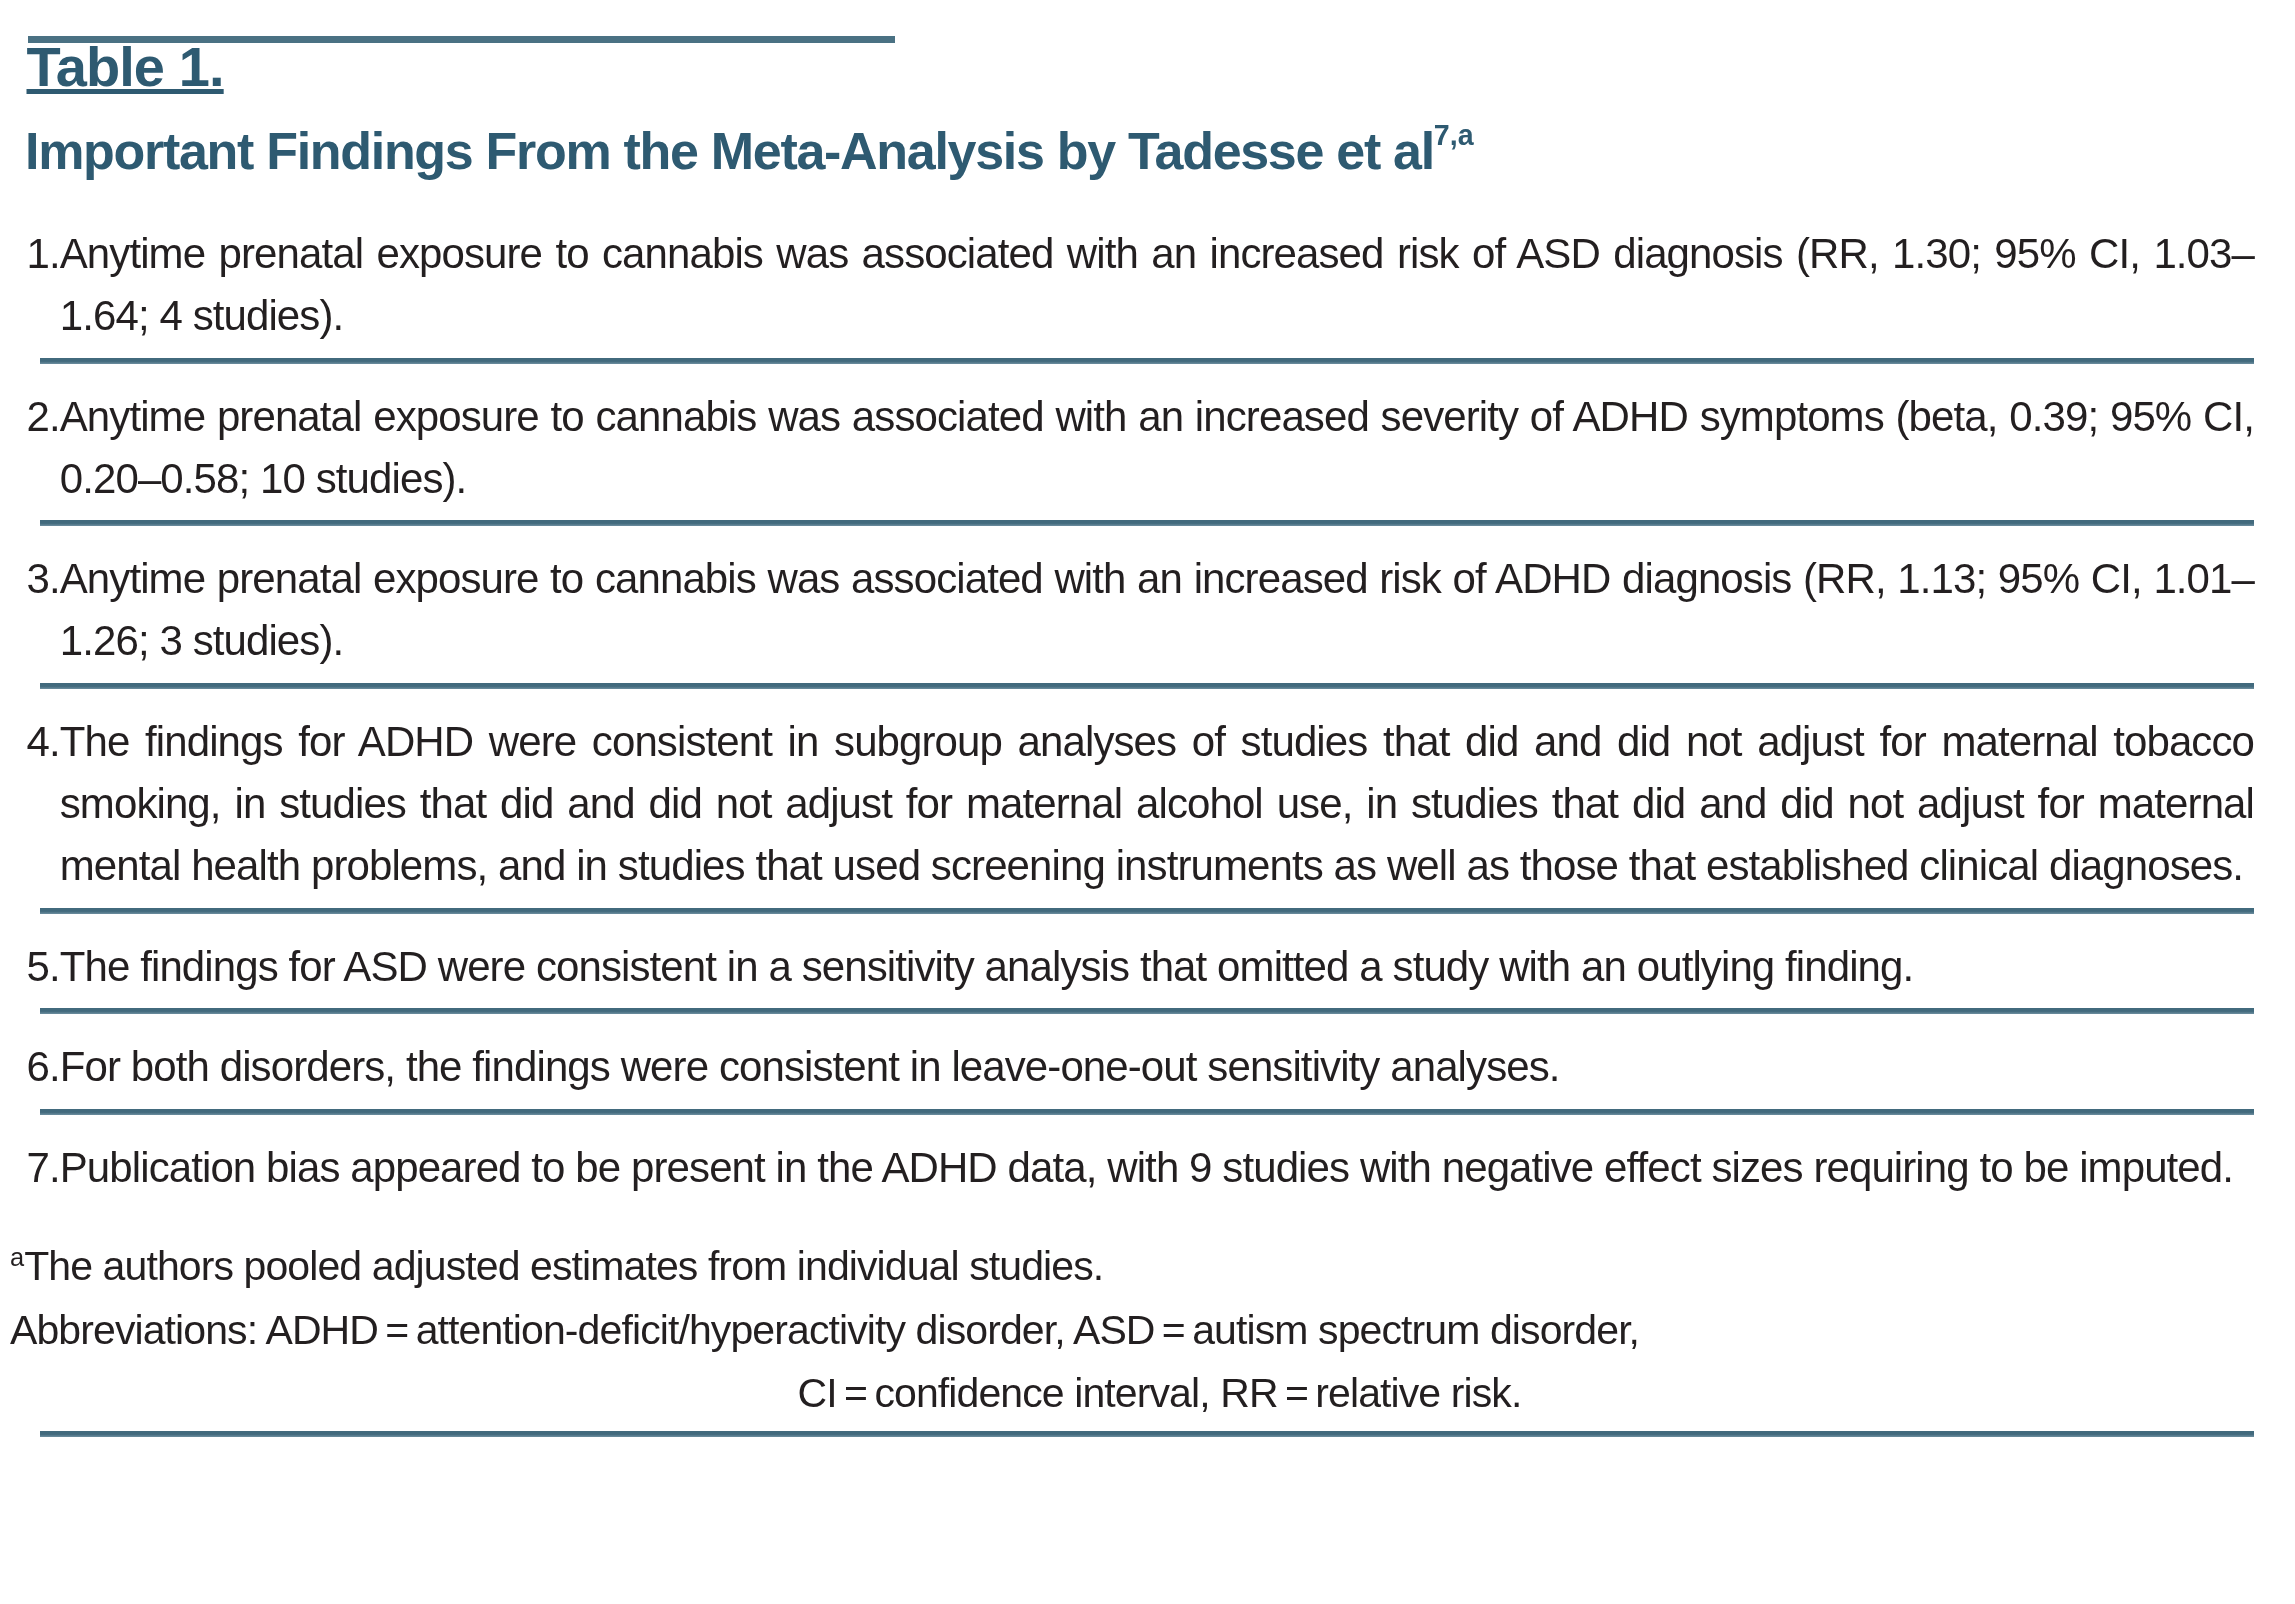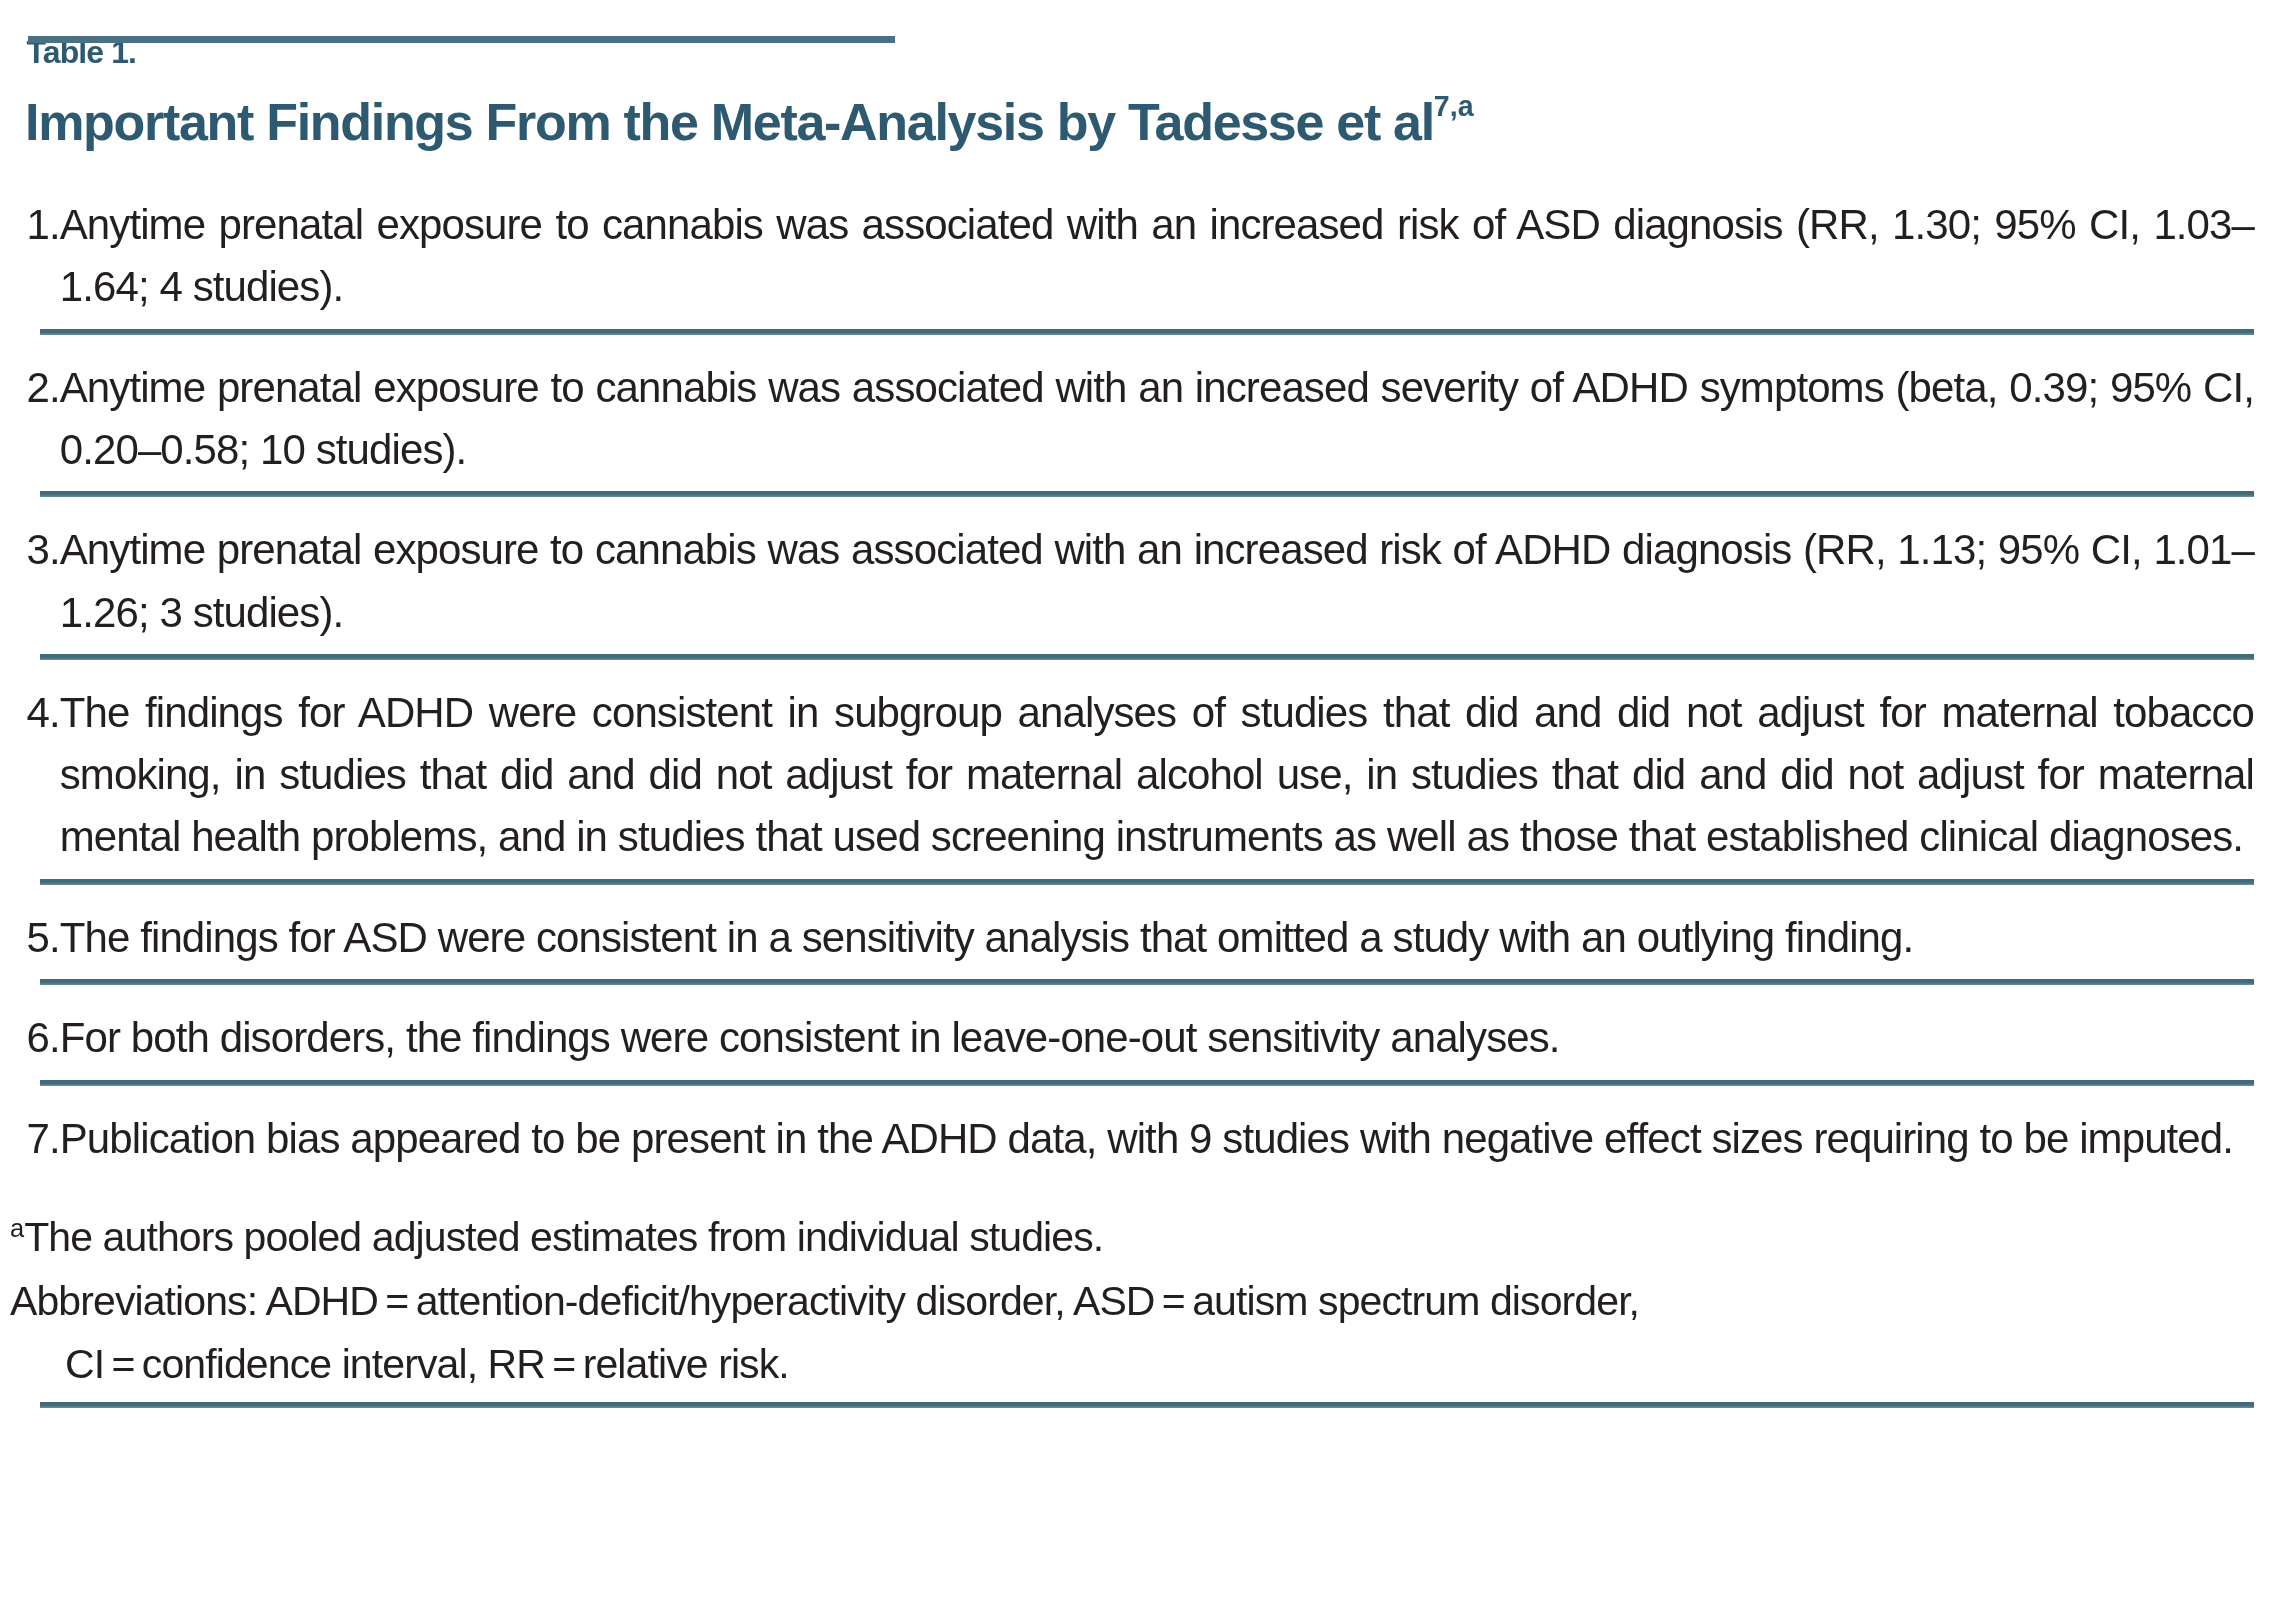--- a/index.html
+++ b/index.html
@@ -16,26 +16,27 @@
 
   .top-rule {
     position: absolute;
     top: 3.4px; left: 28px;
     width: 867px; height: 6.8px;
     background: var(--color-rule_teal, #4a7183);
   }
 
   .table-label {
     margin: 32.5px 43px 0 26.5px;
-    font-size: 32px;
+    font-size: 56px;
     font-weight: bold;
     font-stretch: condensed;
     letter-spacing: -0.9px;
     color: var(--color-heading_teal, #2e5a71);
     line-height: 1.2;
+    text-decoration: underline;
   }
 
   .title {
     margin: 19px 34px 0 25px;
     font-size: 52px;
     font-weight: bold;
     font-stretch: condensed;
     letter-spacing: -1.3px;
     color: var(--color-heading_teal, #2e5a71);
     line-height: 1.18;
@@ -82,21 +83,21 @@
     font-size: 41px;
     font-stretch: condensed;
     letter-spacing: -0.9px;
     line-height: 1.55;
   }
   .footnote sup {
     font-size: 62%;
     vertical-align: 14.5px;
     letter-spacing: 0;
   }
-  .footnote-indent { padding-left: 55px; }
+  .footnote-indent { padding-left: 55px; text-align: center; }
 
   .bottom-rule {
     height: 6px;
     margin: 5.1px 41px 0 40px;
     background: linear-gradient(to bottom, #426a7d 55%, #6e8fa0 100%);
   }
 </style>
 </head>
 <body>
 

